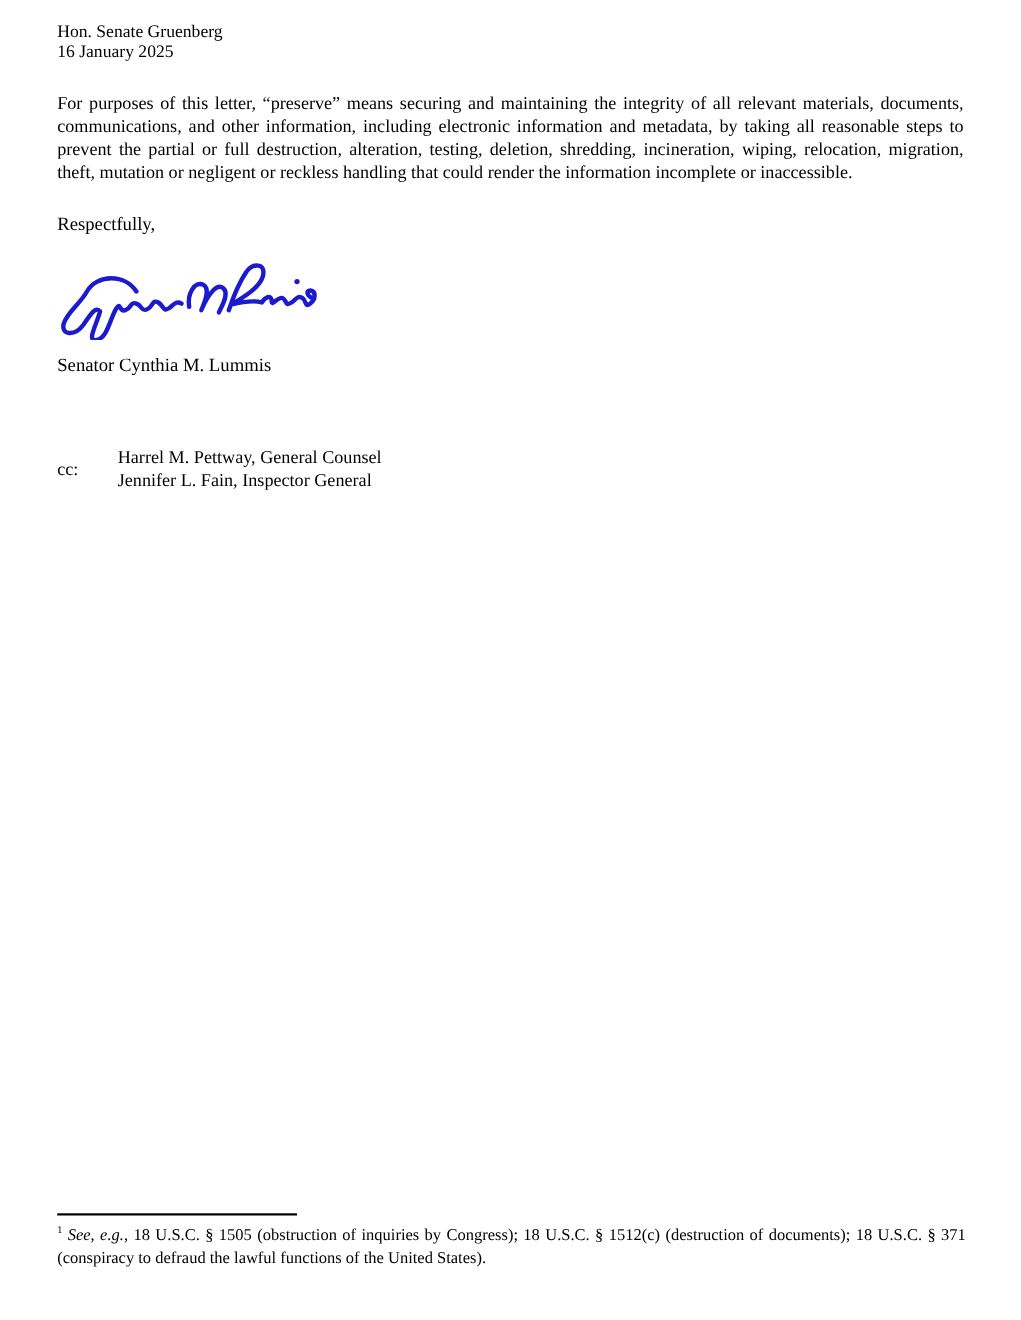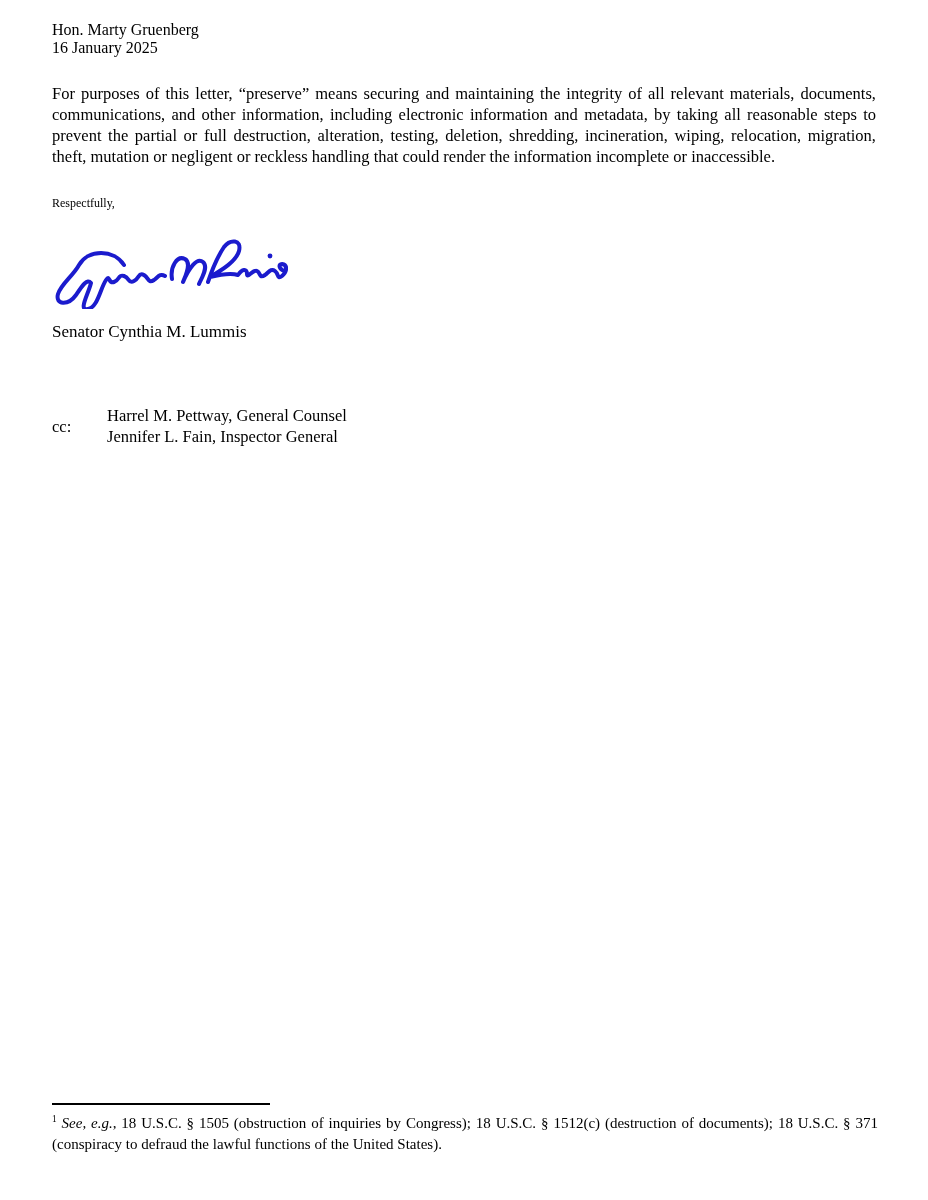--- a/index.html
+++ b/index.html
@@ -17,21 +17,21 @@
     padding: 21px 52px 0 52px;
   }
   .header { font-size: 16px; line-height: 17.5px; }
   .para {
     font-size: 16.5px;
     line-height: 21px;
     text-align: justify;
   }
   .p1 { margin-top: 27px; }
   .p2 { margin-top: 21px; }
-  .valediction { font-size: 12px; line-height: 21px; margin-top: 26px; }
+  .valediction { font-size: 17px; line-height: 21px; margin-top: 26px; }
   .signature { margin-top: 15px; margin-left: -4px; height: 80px; }
   .signature svg { display: block; }
   .sig-name { font-size: 17px; line-height: 21px; margin-top: 12px; }
   .cc-block { margin-top: 63px; display: flex; font-size: 16.5px; line-height: 21px; align-items: center; }
   .cc-label { width: 55px; }
   sup.ref { font-size: 0.62em; vertical-align: super; line-height: 0; }
   .footnote {
     position: absolute;
     left: 52px;
     right: 50px;
@@ -45,21 +45,21 @@
   .footnote-text { font-size: 15px; line-height: 21px; text-align: justify; }
   .footnote-text i { font-style: italic; }
 </style>
 </head>
 <body>
 
 <div class="page">
   <div class="content">
 
     <div class="header">
-      <div>Hon. Marty Gruenberg</div>
+      <div>Hon. Senate Gruenberg</div>
       <div>16 January 2025</div>
     </div>
 
     <p class="para p1">For purposes of this letter, “preserve” means securing and maintaining the integrity of all relevant materials, documents, communications, and other information, including electronic information and metadata, by taking all reasonable steps to prevent the partial or full destruction, alteration, testing, deletion, shredding, incineration, wiping, relocation, migration, theft, mutation or negligent or reckless handling that could render the information incomplete or inaccessible.</p>
 
 
     <p class="valediction">Respectfully,</p>
 
     <div class="signature">
       <svg width="240" height="80" viewBox="0 0 240 80" fill="none" xmlns="http://www.w3.org/2000/svg">

